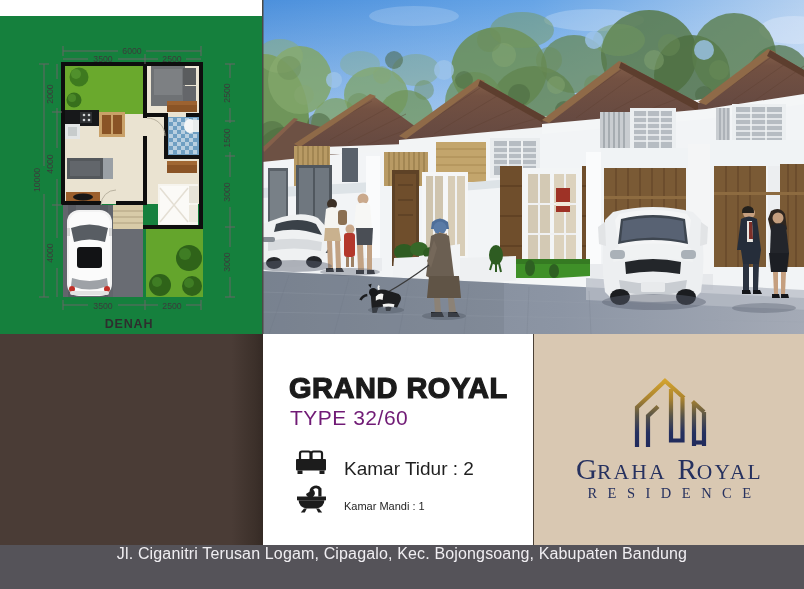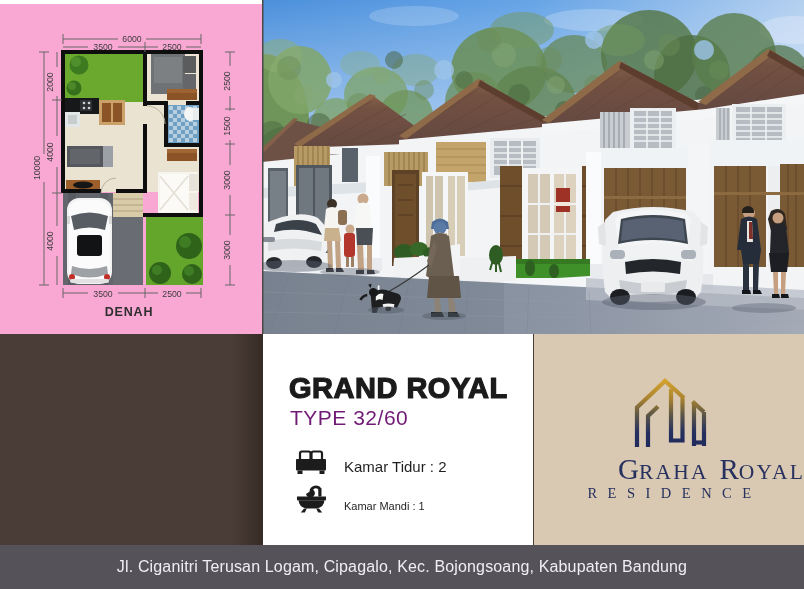--- a/index.html
+++ b/index.html
@@ -2,21 +2,21 @@
 <html><head>
 <meta charset="utf-8">
 <style>
   html,body{margin:0;padding:0;width:804px;height:589px;overflow:hidden;background:#fff;
     font-family:"Liberation Sans",sans-serif;}
   .abs{position:absolute;}
 </style>
 </head>
 <body>
 
-<div class="abs" style="left:0;top:4px;width:263px;height:334px;background:#f9a8d4;">
+<div class="abs" style="left:0;top:16px;width:263px;height:334px;background:#15803d;">
   <svg width="263" height="334" viewBox="0 0 263 334" font-family="Liberation Sans, sans-serif">
 
     <rect x="63" y="48" width="138" height="140" fill="#eae3d1"></rect>
 
     <rect x="64" y="49" width="80" height="49" fill="#6aa92d"></rect>
 
     <circle cx="79" cy="61" r="9.5" fill="#3e7a1f"></circle>
     <circle cx="76" cy="58" r="5" fill="#559630" opacity="0.8"></circle>
 
     <circle cx="74" cy="84" r="7.5" fill="#37701c"></circle>
@@ -596,21 +596,21 @@
   <svg style="position:absolute;left:33px;top:116px;" width="30" height="25" viewBox="0 0 30 25">
     <g fill="none" stroke="#1c1c1c" stroke-width="2.2">
       <rect x="4" y="1.5" width="10.5" height="9" rx="2"></rect>
       <rect x="15.5" y="1.5" width="10.5" height="9" rx="2"></rect>
     </g>
     <rect x="0" y="9" width="30" height="11.5" rx="1" fill="#1c1c1c"></rect>
     <rect x="1.5" y="20.5" width="5" height="3.5" fill="#1c1c1c"></rect>
     <rect x="23.5" y="20.5" width="5" height="3.5" fill="#1c1c1c"></rect>
   </svg>
 
-  <div style="position:absolute;left:81px;top:124px;font-size:15px;color:#1f1f1f;">Kamar Tidur : 2</div>
+  <div style="position:absolute;left:81px;top:124px;font-size:19px;color:#1f1f1f;">Kamar Tidur : 2</div>
 
   <svg style="position:absolute;left:33px;top:147px;" width="31" height="32" viewBox="0 0 31 32">
     <path d="M13.5,11 a6.5,6.5 0 0 1 12,-3.5 l0,8 -3.2,0 0,-7 a3.4,3.4 0 0 0 -6,2 z" fill="#1c1c1c"></path>
     <path d="M17,8.5 a4.5,4.5 0 1 1 -7,4.5 z" fill="#1c1c1c"></path>
     <rect x="1" y="15.5" width="29" height="3.8" fill="#1c1c1c"></rect>
     <path d="M2.5,19.3 L28.5,19.3 Q28,26.5 20.5,27.5 L10.5,27.5 Q3,26.5 2.5,19.3 z" fill="#1c1c1c"></path>
     <path d="M8,27.5 l-3.2,4 4,0 2,-4 z" fill="#1c1c1c"></path>
     <path d="M23,27.5 l3.2,4 -4,0 -2,-4 z" fill="#1c1c1c"></path>
   </svg>
 
@@ -634,22 +634,22 @@
       <path d="M16,73 L16,42 L26,32.5"></path>
       <path d="M31.5,5.5 L52,24"></path>
       <path d="M39,15 L39,66.5 L50.5,66.5 L50.5,24"></path>
       <path d="M62,72 L62,28.5"></path>
       <path d="M60.5,27.5 L72,38"></path>
       <path d="M72,72 L72,38"></path>
       <path d="M62,68.5 L72,68.5"></path>
     </g>
   </svg>
 
-  <div style="position:absolute;left:0;top:119px;width:100%;text-align:right;font-family:'Liberation Serif',serif;color:#26315f;">
+  <div style="position:absolute;left:0;top:119px;width:100%;text-align:center;font-family:'Liberation Serif',serif;color:#26315f;">
     <span style="font-size:29px;">G</span><span style="font-size:21.5px;letter-spacing:2.2px;">RAHA</span><span style="font-size:21.5px;">&nbsp;&nbsp;</span><span style="font-size:29px;">R</span><span style="font-size:21.5px;letter-spacing:2.2px;">OYAL</span>
   </div>
 
   <div style="position:absolute;left:5px;top:151px;width:100%;text-align:center;font-family:'Liberation Serif',serif;color:#26315f;font-size:14.5px;letter-spacing:10.5px;">RESIDENCE</div>
 </div>
 
 <div class="abs" style="left:0;top:545px;width:804px;height:44px;background:#555359;color:#f0eef2;font-size:16px;text-align:center;">
-  <div style="margin-top:13px;letter-spacing:0.15px;">Jl. Ciganitri Terusan Logam, Cipagalo, Kec. Bojongsoang, Kabupaten Bandung</div>
+  <div style="margin-top:0;letter-spacing:0.15px;">Jl. Ciganitri Terusan Logam, Cipagalo, Kec. Bojongsoang, Kabupaten Bandung</div>
 </div>
 
 </body></html>

